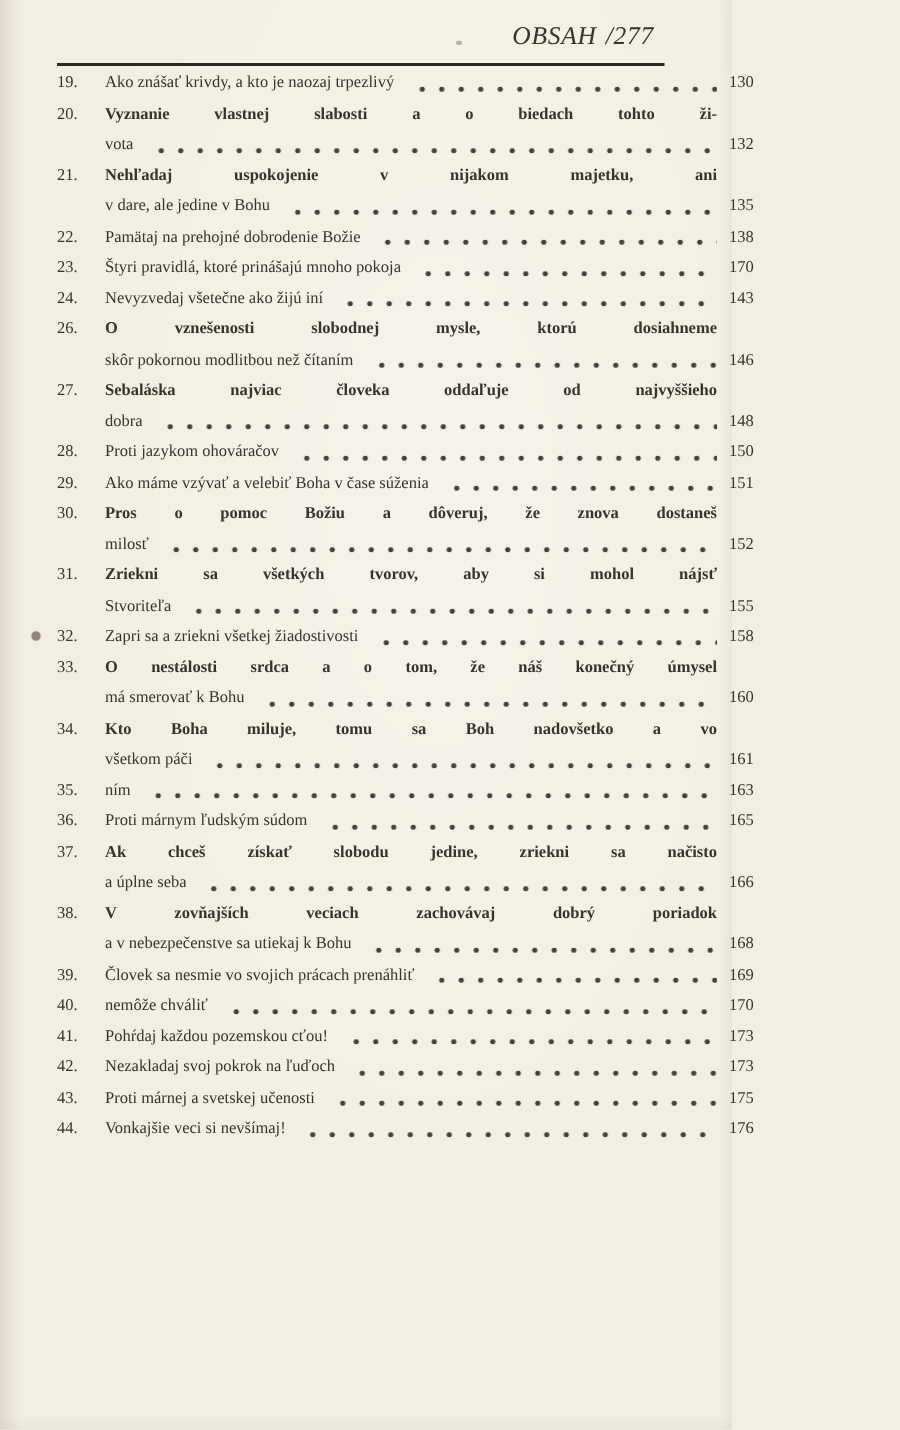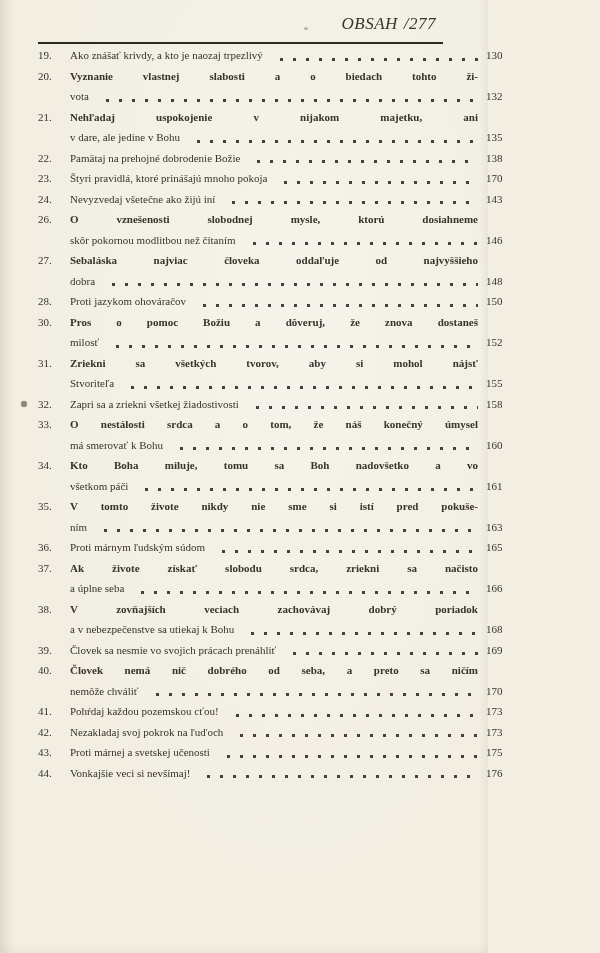--- a/index.html
+++ b/index.html
@@ -237,20 +237,31 @@
     <span class="num">28.</span>
     <div class="body">
       <div class="lastline">
         <span class="txt">Proti jazykom ohováračov</span>
         <span class="dots"></span>
       </div>
     </div>
     <span class="pg">150</span>
   </div>
 
+  <div class="entry">
+
+    <span class="num">29.</span>
+    <div class="body">
+      <div class="lastline">
+        <span class="txt">Ako máme vzývať a velebiť Boha v čase súženia</span>
+        <span class="dots"></span>
+      </div>
+    </div>
+    <span class="pg">151</span>
+  </div>
 
   <div class="entry">
 
     <span class="num">30.</span>
     <div class="body">
       <div class="jline">Pros o pomoc Božiu a dôveruj, že znova dostaneš</div>
           <div class="lastline">
         <span class="txt">milosť</span>
         <span class="dots"></span>
       </div>
@@ -306,21 +317,20 @@
         <span class="dots"></span>
       </div>
     </div>
     <span class="pg">161</span>
   </div>
 
   <div class="entry">
 
     <span class="num">35.</span>
     <div class="body">
-      <div class="jline">V tomto živote nikdy nie sme si istí pred pokuše-</div>
           <div class="lastline">
         <span class="txt">ním</span>
         <span class="dots"></span>
       </div>
     </div>
     <span class="pg">163</span>
   </div>
 
   <div class="entry">
 
@@ -331,21 +341,21 @@
         <span class="dots"></span>
       </div>
     </div>
     <span class="pg">165</span>
   </div>
 
   <div class="entry">
 
     <span class="num">37.</span>
     <div class="body">
-      <div class="jline">Ak živote získať slobodu srdca, zriekni sa načisto</div>
+      <div class="jline">Ak chceš získať slobodu jedine, zriekni sa načisto</div>
           <div class="lastline">
         <span class="txt">a úplne seba</span>
         <span class="dots"></span>
       </div>
     </div>
     <span class="pg">166</span>
   </div>
 
   <div class="entry">
 
@@ -369,21 +379,20 @@
         <span class="dots"></span>
       </div>
     </div>
     <span class="pg">169</span>
   </div>
 
   <div class="entry">
 
     <span class="num">40.</span>
     <div class="body">
-      <div class="jline">Človek nemá nič dobrého od seba, a preto sa ničím</div>
           <div class="lastline">
         <span class="txt">nemôže chváliť</span>
         <span class="dots"></span>
       </div>
     </div>
     <span class="pg">170</span>
   </div>
 
   <div class="entry">
 

